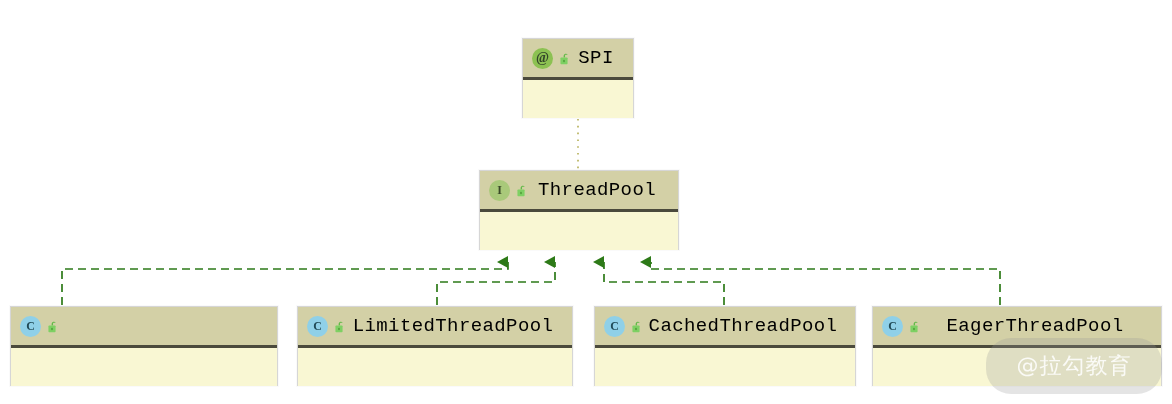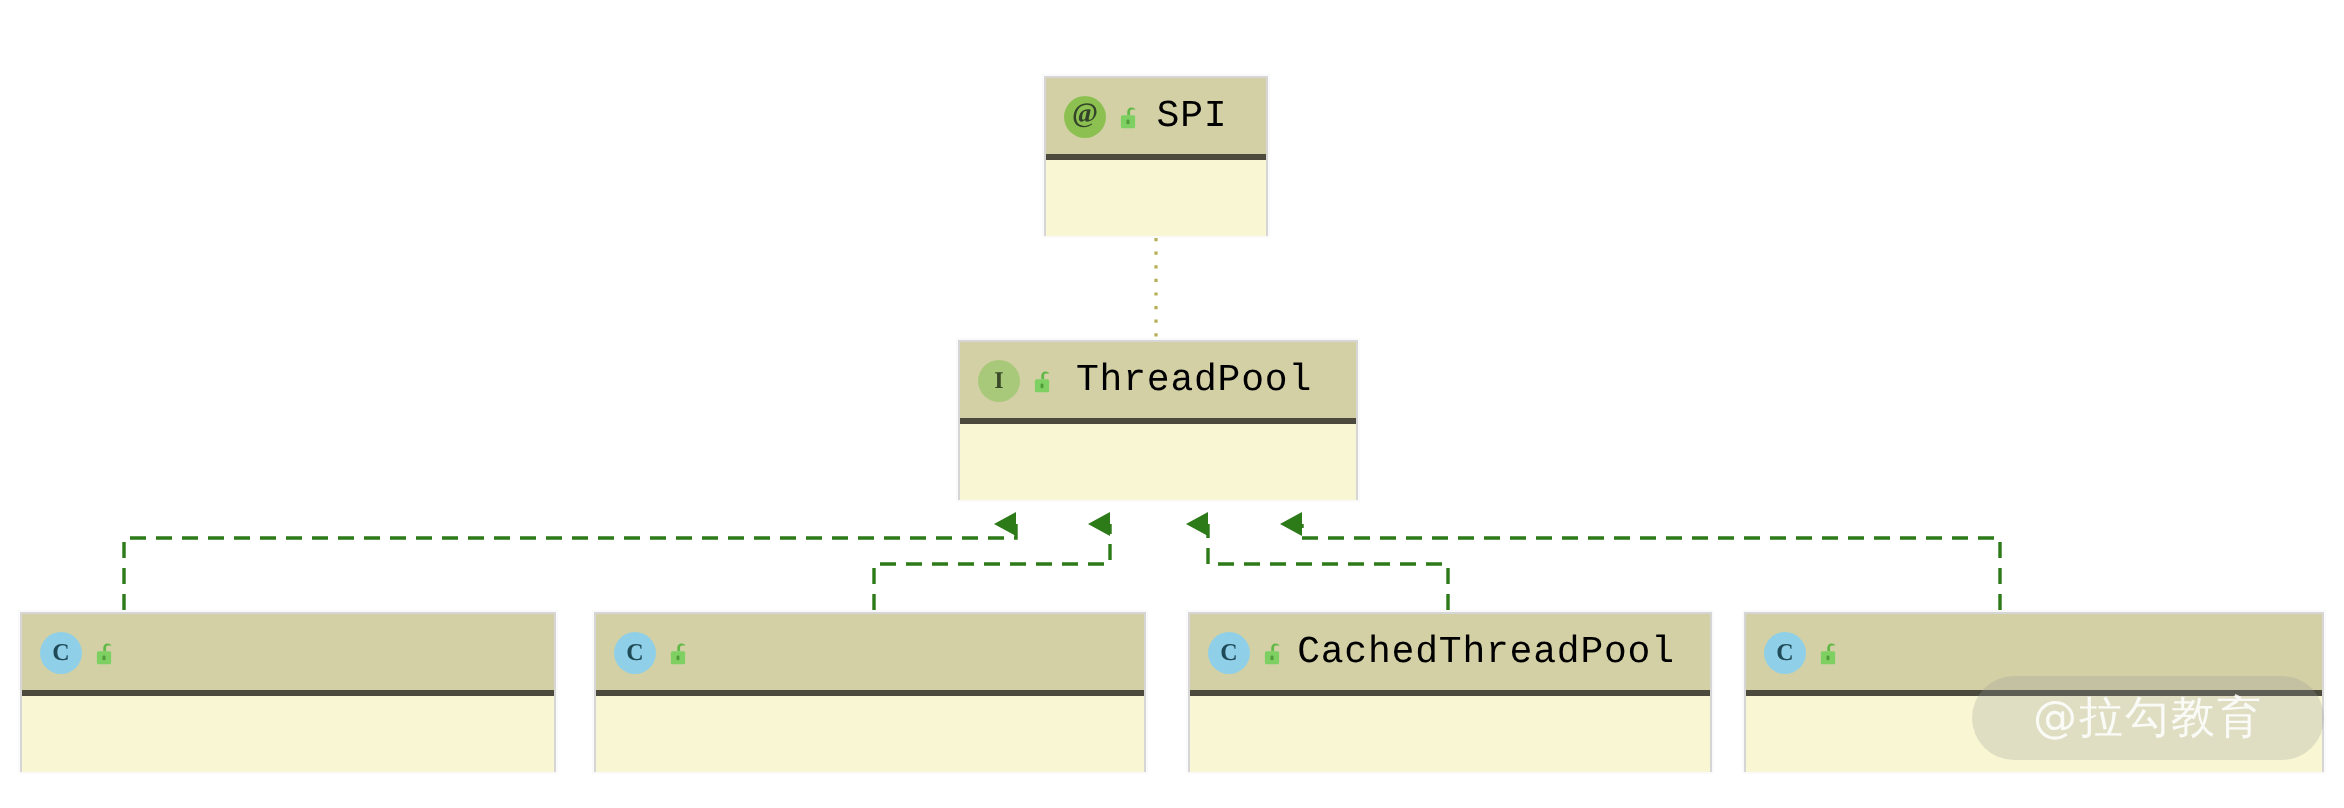--- a/index.html
+++ b/index.html
@@ -86,21 +86,21 @@
     flex: 0 0 auto;
     margin-left: 5px;
   }
 
   
   #watermark {
     position: absolute;
     left: 986px;
     top: 338px;
     width: 176px;
-    height: 42px;
+    height: 56px;
     background: rgba(150,150,150,0.26);
     border-radius: 25px;
     display: flex;
     align-items: center;
     justify-content: center;
   }
   #watermark .wm-text {
     font-family: "DejaVu Sans", "Liberation Sans", sans-serif;
     font-size: 22px;
     color: rgba(255,255,255,0.85);
@@ -178,20 +178,21 @@
   <div class="uml-node" style="left:297px; top:306px; width:276px; height:80px;">
     <div class="uml-header">
       <span class="type-badge kind-class">C</span>
       <span class="lock-icon">
         <svg viewBox="0 0 16 16" width="15" height="15">
           <path d="M6 7 V5.1 a2.4 2.4 0 0 1 4.4 -1.1 h-1.7 a1 1 0 0 0 -1.2 1.1 V7 Z" fill="#63b948"></path>
           <rect x="2.6" y="7" width="7.6" height="7" rx="0.8" fill="#7ed063"></rect>
           <rect x="5.6" y="9.3" width="1.6" height="2.6" rx="0.7" fill="#4e9b37"></rect>
         </svg>
       </span>
+      <span class="uml-title">LimitedThreadPool</span>
     </div>
     <div class="uml-body"></div>
   </div>
 
   <div class="uml-node" style="left:594px; top:306px; width:262px; height:80px;">
     <div class="uml-header">
       <span class="type-badge kind-class">C</span>
       <span class="lock-icon">
         <svg viewBox="0 0 16 16" width="15" height="15">
           <path d="M6 7 V5.1 a2.4 2.4 0 0 1 4.4 -1.1 h-1.7 a1 1 0 0 0 -1.2 1.1 V7 Z" fill="#63b948"></path>
@@ -207,20 +208,21 @@
   <div class="uml-node" style="left:872px; top:306px; width:290px; height:80px;">
     <div class="uml-header">
       <span class="type-badge kind-class">C</span>
       <span class="lock-icon">
         <svg viewBox="0 0 16 16" width="15" height="15">
           <path d="M6 7 V5.1 a2.4 2.4 0 0 1 4.4 -1.1 h-1.7 a1 1 0 0 0 -1.2 1.1 V7 Z" fill="#63b948"></path>
           <rect x="2.6" y="7" width="7.6" height="7" rx="0.8" fill="#7ed063"></rect>
           <rect x="5.6" y="9.3" width="1.6" height="2.6" rx="0.7" fill="#4e9b37"></rect>
         </svg>
       </span>
+      <span class="uml-title">EagerThreadPool</span>
     </div>
     <div class="uml-body"></div>
   </div>
 
   <div id="watermark">
     <span class="wm-text">@拉勾教育</span>
   </div>
 
 </div>
 

